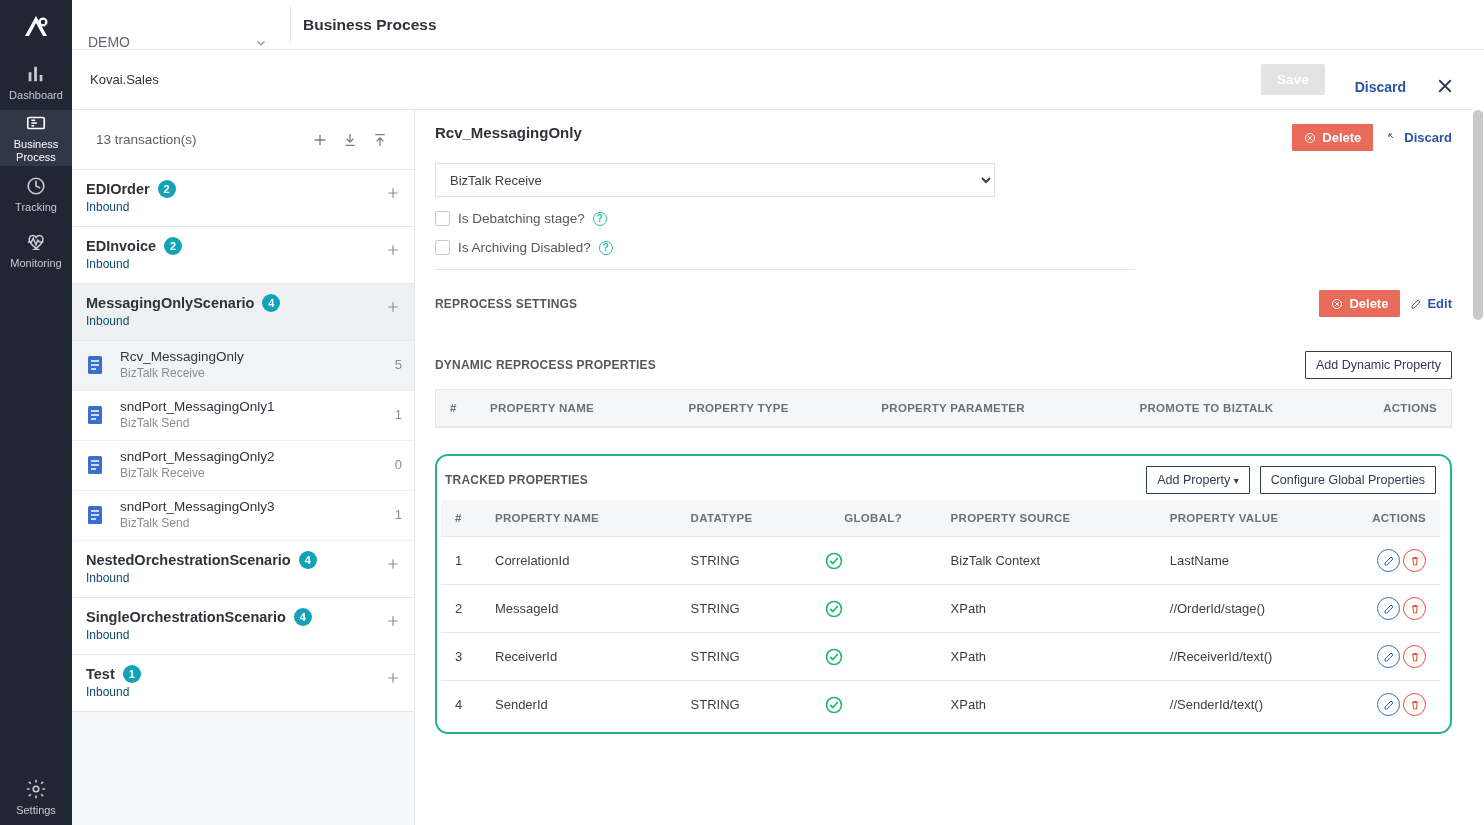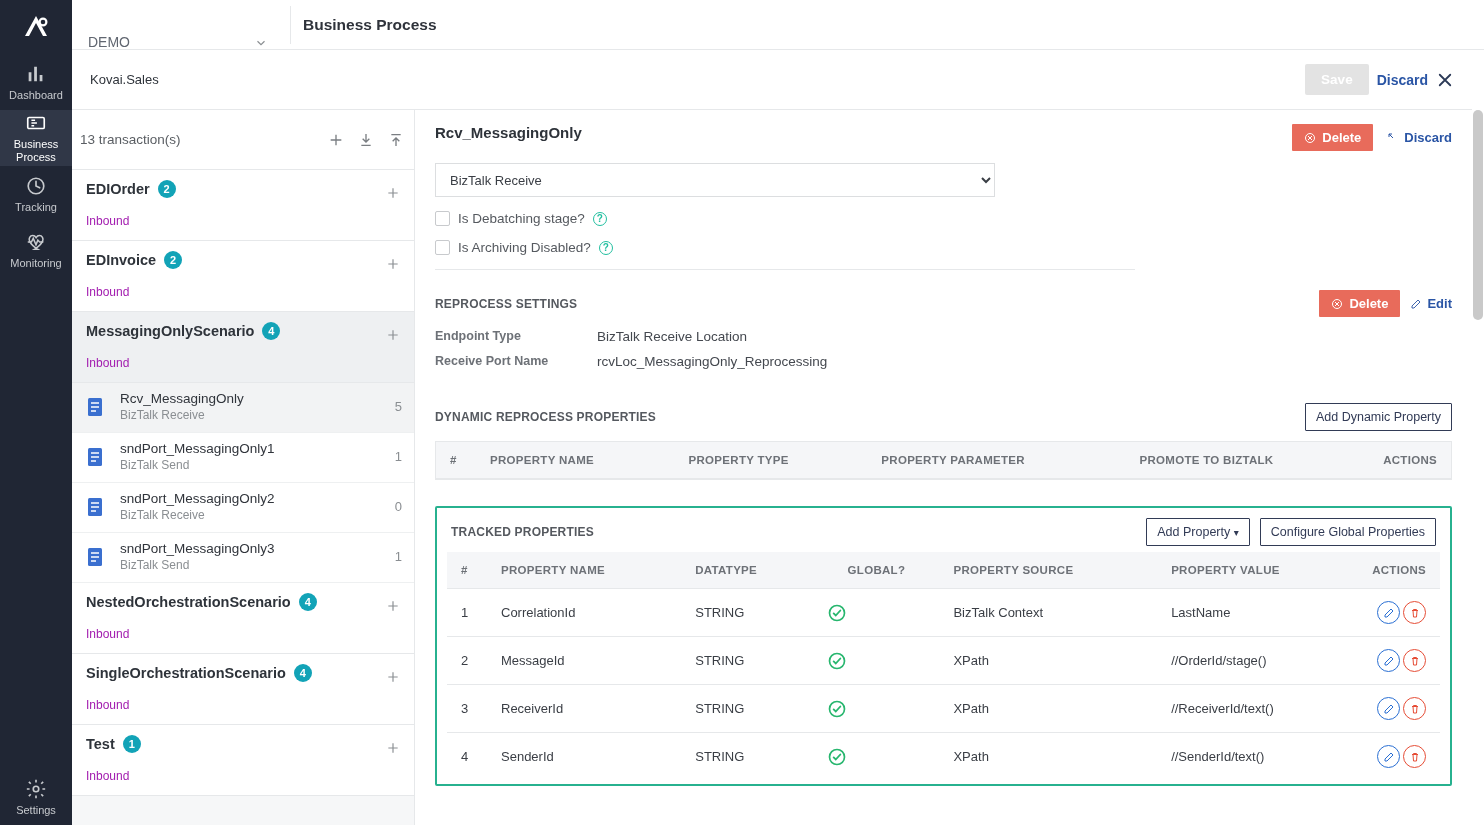--- a/index.html
+++ b/index.html
@@ -29,35 +29,35 @@
   .top-right{margin-left:auto;display:flex;align-items:center;gap:14px}
   .license{display:flex;align-items:center;border:2px solid var(--teal);color:var(--teal);font-weight:600;font-size:12.5px}
   .license .ico{width:28px;height:28px;background:var(--teal);color:#fff;display:flex;align-items:center;justify-content:center}
   .license .txt{padding:0 10px}
   .user{display:flex;align-items:center;gap:8px;color:#4a4e55}
   .avatar{width:26px;height:26px;border-radius:50%;background:#e8e9eb;display:flex;align-items:center;justify-content:center}
 
   
   .subbar{position:absolute;left:72px;right:12px;top:50px;height:60px;border-bottom:1px solid var(--border);display:flex;align-items:center;padding:0 18px;background:#fff}
   .sub-title{font-size:13px;color:#2e333a;font-weight:500}
-  .sub-actions{margin-left:auto;display:flex;align-items:center;gap:8px}
+  .sub-actions{margin-left:auto;display:flex;align-items:flex-end;gap:30px}
   .btn-save{background:#e3e3e3;color:#fff;font-weight:600;border:none;border-radius:2px;padding:8px 16px;font-size:13.5px;cursor:pointer}
   .link{color:var(--blue-link);font-weight:600;font-size:14px;cursor:pointer}
   .closex svg{width:18px;height:18px}
 
   
   .col1{position:absolute;left:72px;top:110px;width:343px;bottom:0;border-right:1px solid var(--border);overflow:hidden;background:#f6f7f8}
-  .col1 .txbar{height:60px;display:flex;align-items:center;padding:0 8px;gap:10px;background:#fff;border-bottom:1px solid var(--border)}
+  .col1 .txbar{height:60px;display:flex;align-items:center;padding:0 24px;gap:10px;background:#fff;border-bottom:1px solid var(--border)}
   .txbar .count{color:#5a5e63;font-size:13.5px}
   .ico-btn{color:#7a7e82;cursor:pointer;padding:2px}
   .txn{border-bottom:1px solid var(--border);background:#fff;padding:10px 14px 12px 14px;display:flex;align-items:flex-start;position:relative}
   .txn.active{background:#eef0f2}
   .txn .main{flex:1}
   .txn .name{font-weight:700;font-size:14.5px;color:#2e333a;display:flex;align-items:center;gap:8px}
-  .txn .meta{color:#a21caf;font-size:12px;margin-top:16px}
+  .txn .meta{color:#0c4a6e;font-size:12px;margin-top:2px}
   .badge{display:inline-flex;min-width:18px;height:18px;border-radius:10px;background:var(--badge);color:#fff;font-size:11px;font-weight:700;align-items:center;justify-content:center;padding:0 5px}
   .txn .plus{color:#8a8e92;cursor:pointer;padding-top:6px}
   .stage{padding:8px 12px 10px 14px;display:flex;align-items:center;gap:10px;background:#fff;border-bottom:1px solid #eef0f1}
   .stage.active{background:#f2f3f4}
   .stage .grp{margin-left:6px}
   .stage .sicon{width:18px;height:22px;flex-shrink:0}
   .stage .sname{font-size:13.5px;color:#30343b}
   .stage .ssub{font-size:12px;color:#8a8e92;margin-top:2px}
   .stage .snum{margin-left:auto;color:#8a8e92;font-size:13px}
 
@@ -83,21 +83,21 @@
   table{width:100%;border-collapse:collapse;font-size:12.5px}
   th{background:var(--header-grey);text-align:left;color:#6d7177;font-weight:700;font-size:11.5px;letter-spacing:.3px;padding:12px 14px;border-bottom:1px solid var(--border)}
   td{padding:12px 14px;border-bottom:1px solid var(--border);color:#3a3e45;font-size:13px}
   tr:last-child td{border-bottom:none}
   .center{text-align:center}
   .actions-col{white-space:nowrap;text-align:right}
   .act-btn{display:inline-flex;width:23px;height:23px;border-radius:50%;align-items:center;justify-content:center;margin-left:3px;cursor:pointer}
   .act-edit{border:1.5px solid #2a6fd3;color:#2a6fd3}
   .act-del{border:1.5px solid #e64d36;color:#e64d36}
 
-  .tracked-box{border:2px solid #27b18f;border-radius:2px;margin-top:26px;padding:10px 10px 4px 10px}
+  .tracked-box{border:2px solid #27b18f;border-radius:13px;margin-top:26px;padding:10px 10px 4px 4px}
   .flex-between{display:flex;align-items:center;justify-content:space-between}
   .btn-group{display:flex;gap:10px}
 
   
   .rscroll{position:absolute;right:0;top:110px;bottom:0;width:12px;background:#fff}
   .rscroll .thumb{position:absolute;right:1px;top:0;width:10px;height:210px;background:#c9c9c9;border-radius:5px}
 </style>
 </head>
 <body>
 
@@ -371,26 +371,20 @@
           </svg>
           <span>Delete</span>
         </button>
       <span class="btn-link">
           <svg width="12" height="12" viewBox="0 0 24 24">
             <path d="M4 20h4L20 8l-4-4L4 16v4z" fill="none" stroke="currentColor" stroke-width="1.8"></path>
           </svg>
           <span>Edit</span>
         </span>
     </div>
-  </div>
-  <div class="two-col" style="margin-top:12px">
-    <div class="label">Endpoint Type</div>
-    <div class="val">BizTalk Receive Location</div>
-    <div class="label">Receive Port Name</div>
-    <div class="val">rcvLoc_MessagingOnly_Reprocessing</div>
   </div>
 
   <div class="flex-between" style="margin-top:34px">
     <div class="sec-title" style="margin:0">DYNAMIC REPROCESS PROPERTIES</div>
     <button class="btn-outline2">Add Dynamic Property</button>
   </div>
   <div class="table-wrap" style="margin-top:10px">
     <table>
       <thead>
           <tr>

